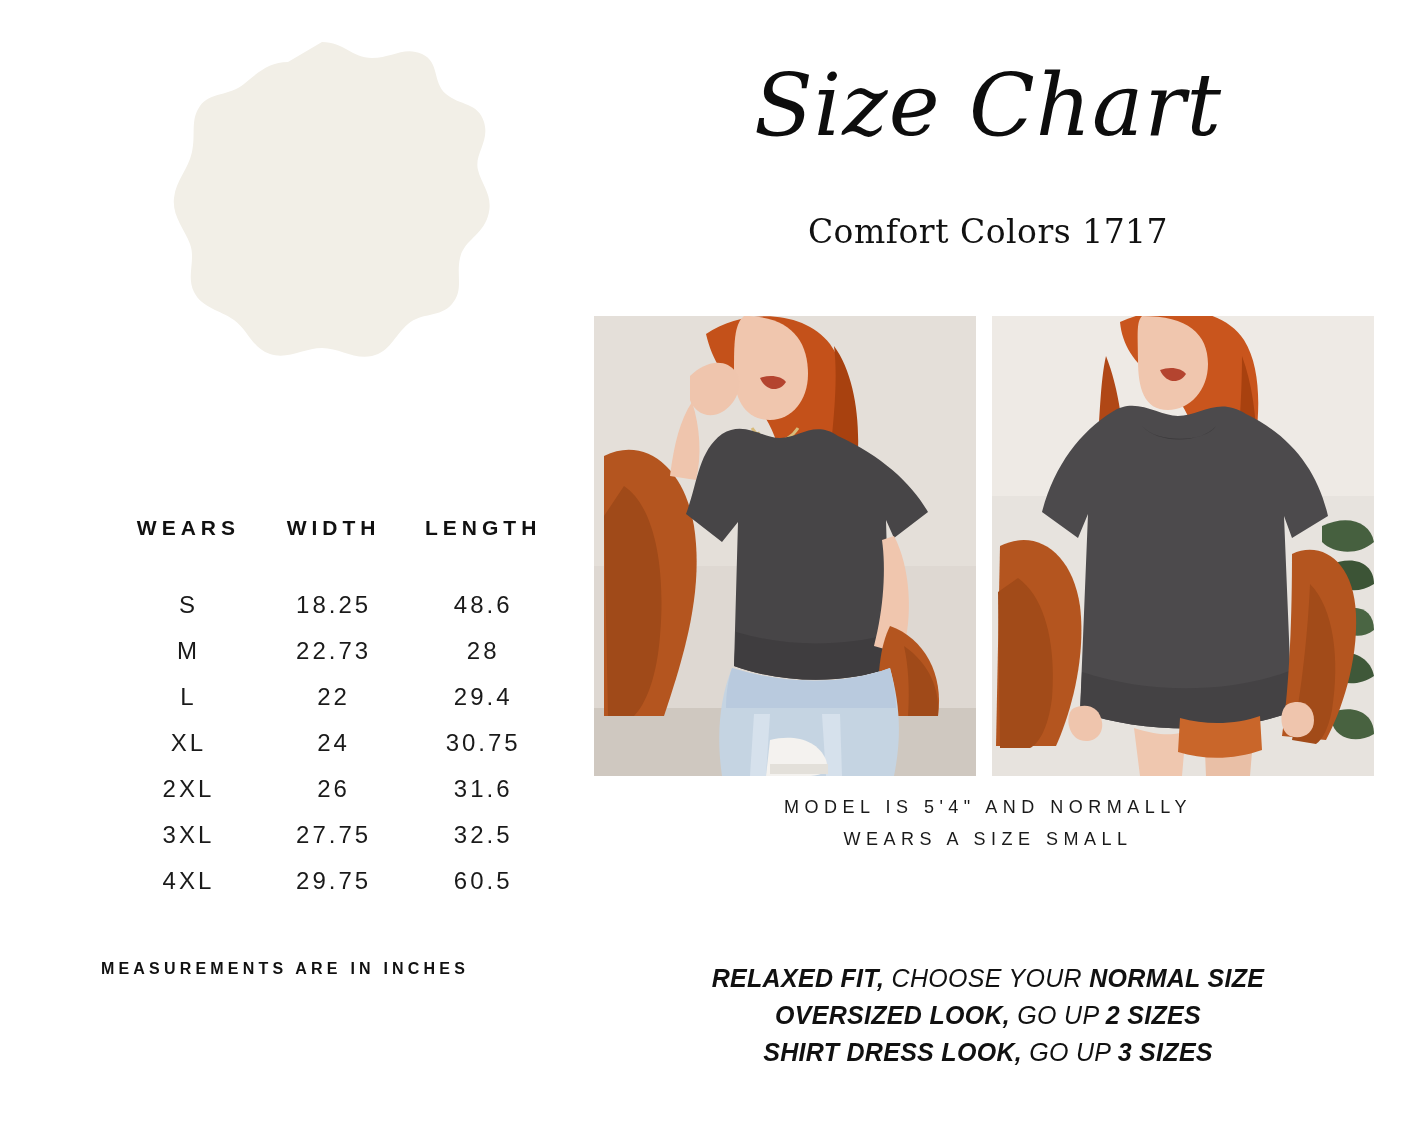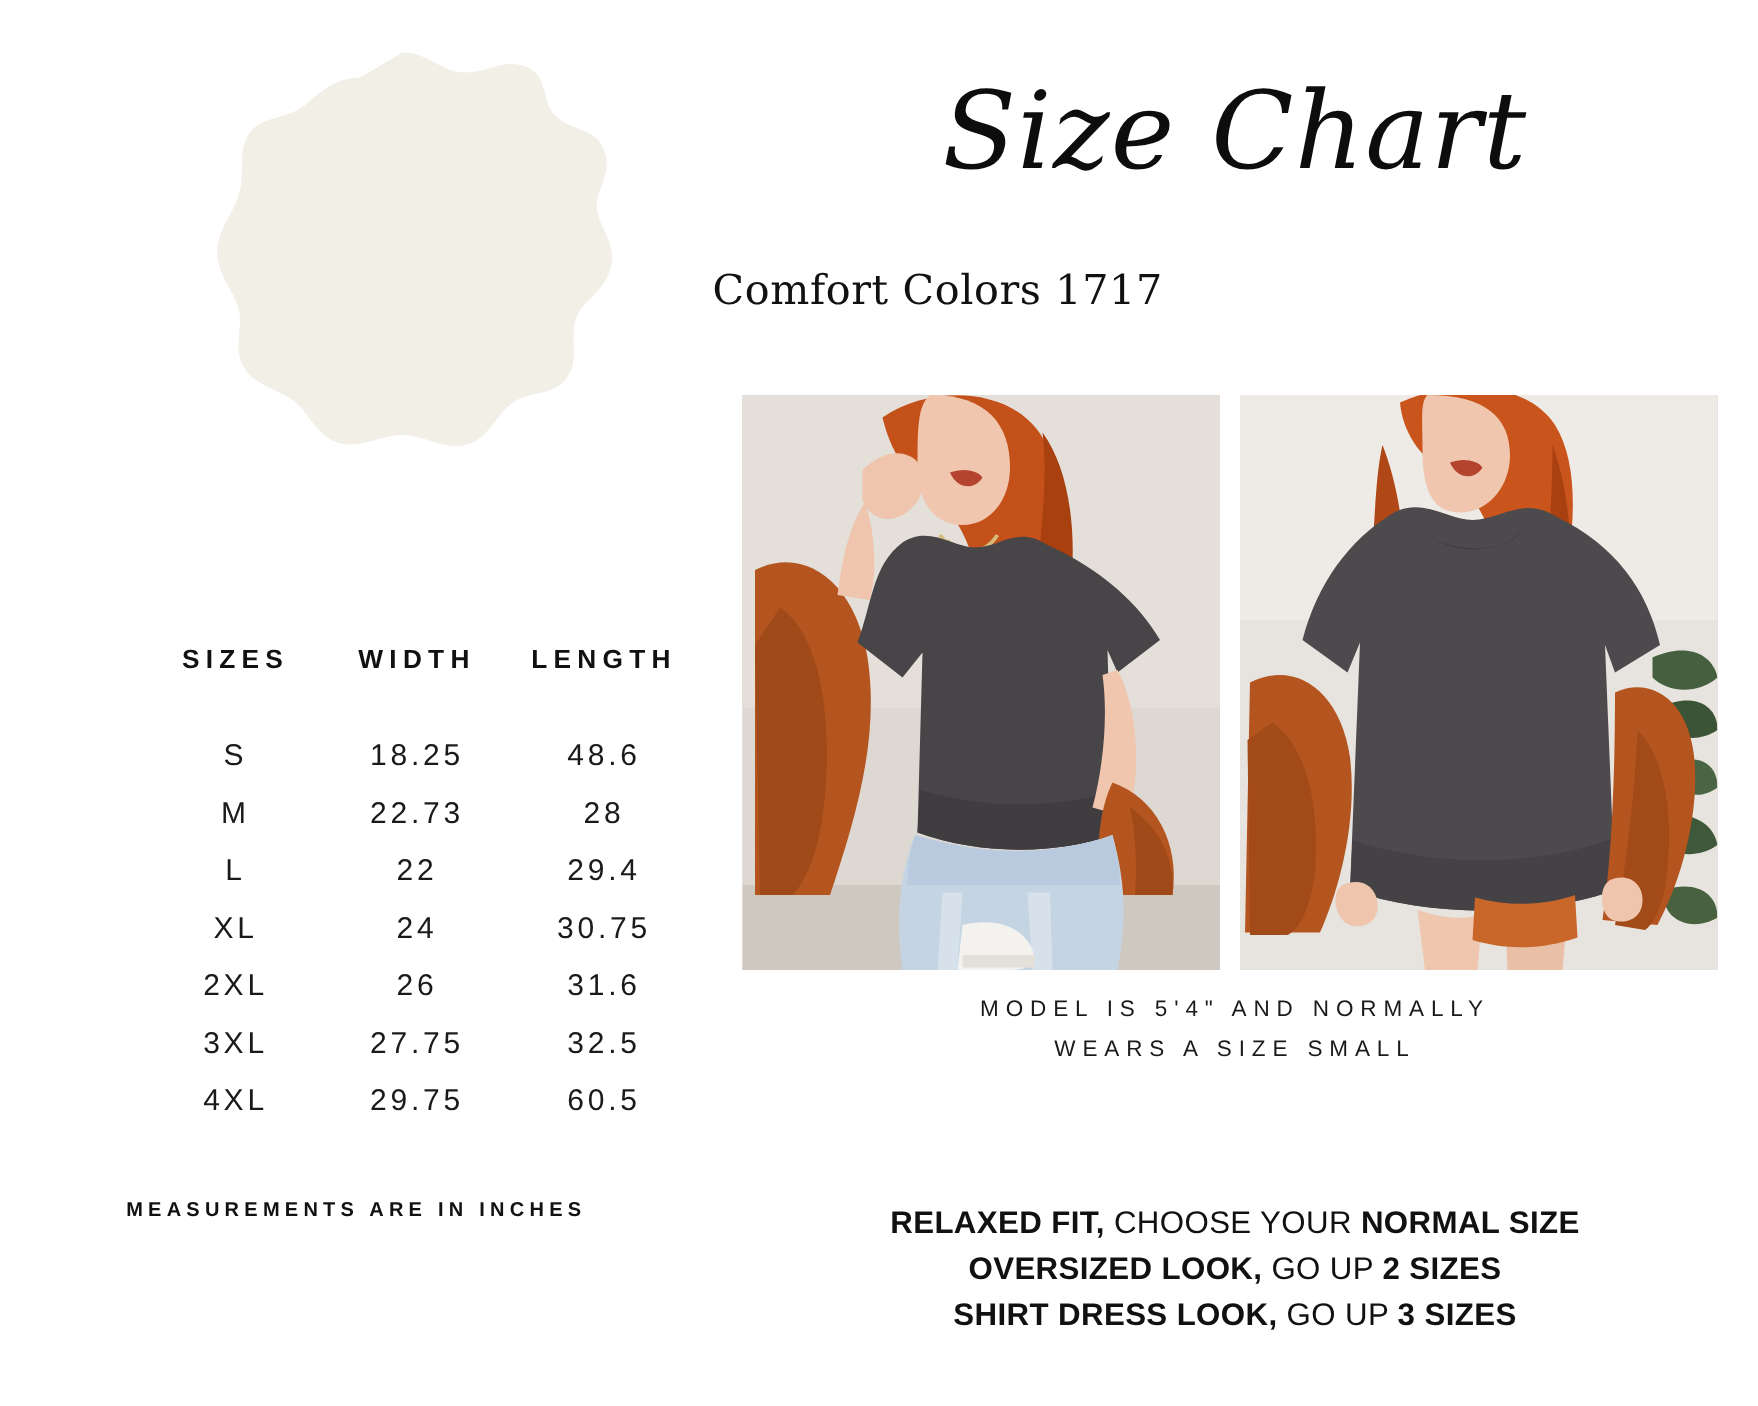--- a/index.html
+++ b/index.html
@@ -98,20 +98,21 @@
     font-size: 86px;
     line-height: 1.05;
     color: #0d0d0d;
     letter-spacing: 1px;
   }
   .title-sub {
     position: absolute;
     left: 0;
     top: 212px;
     width: 836px;
+    text-align: center;
     font-family: "DejaVu Serif", serif;
     font-size: 33px;
     color: #111111;
     letter-spacing: 0.5px;
   }
 
   .photos {
     position: absolute;
     left: 24px;
     top: 316px;
@@ -157,40 +158,40 @@
     position: absolute;
     left: 0;
     top: 960px;
     width: 836px;
     text-align: center;
     font-size: 25px;
     line-height: 1.48;
     color: #111111;
     letter-spacing: 0.3px;
   }
-  .sizing-lines .ln { display: block; }
+  .sizing-lines .ln { display: block; font-style: italic; }
   .sizing-lines b { font-weight: bold; }
 </style>
 </head>
 <body>
 
 <div class="left-col">
 
   <div class="blob-wrap">
     <svg viewBox="0 0 380 390" xmlns="http://www.w3.org/2000/svg" aria-hidden="true">
       <path fill="#f2efe7" d="M190 4
         c22 0 30 16 50 16 s32-12 50-4 10 28 24 40 32 8 38 28 -10 32-6 48 16 26 10 46 -24 24-28 42 4 32-8 46-30 8-44 20 -18 28-36 32 -32-8-50-8 -34 12-52 6 -22-24-36-34 -32-12-40-28 2-32-4-48 -18-28-16-46 14-28 18-46 -2-32 8-46 30-10 44-22 26-22 44-22 z"></path>
     </svg>
   </div>
 
   <div class="size-table">
     <table>
       <thead>
         <tr>
-          <th class="col-size">SIZES</th>
+          <th class="col-size">WEARS</th>
           <th class="col-width">WIDTH</th>
           <th class="col-length">LENGTH</th>
         </tr>
       </thead>
       <tbody>
         <tr>
           <td>S</td>
           <td>18.25</td>
           <td>48.6</td>
         </tr>

